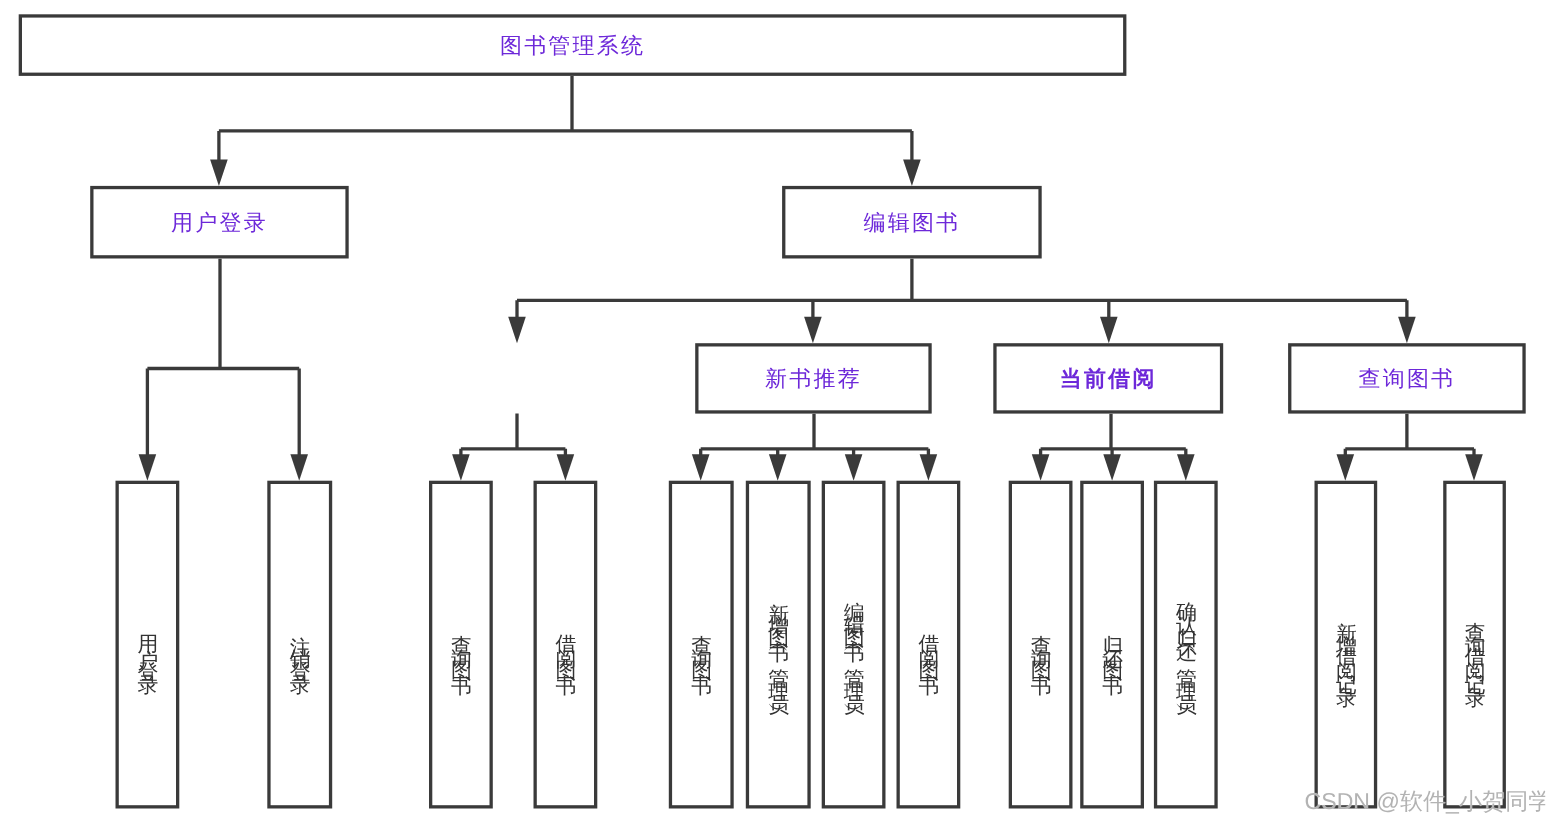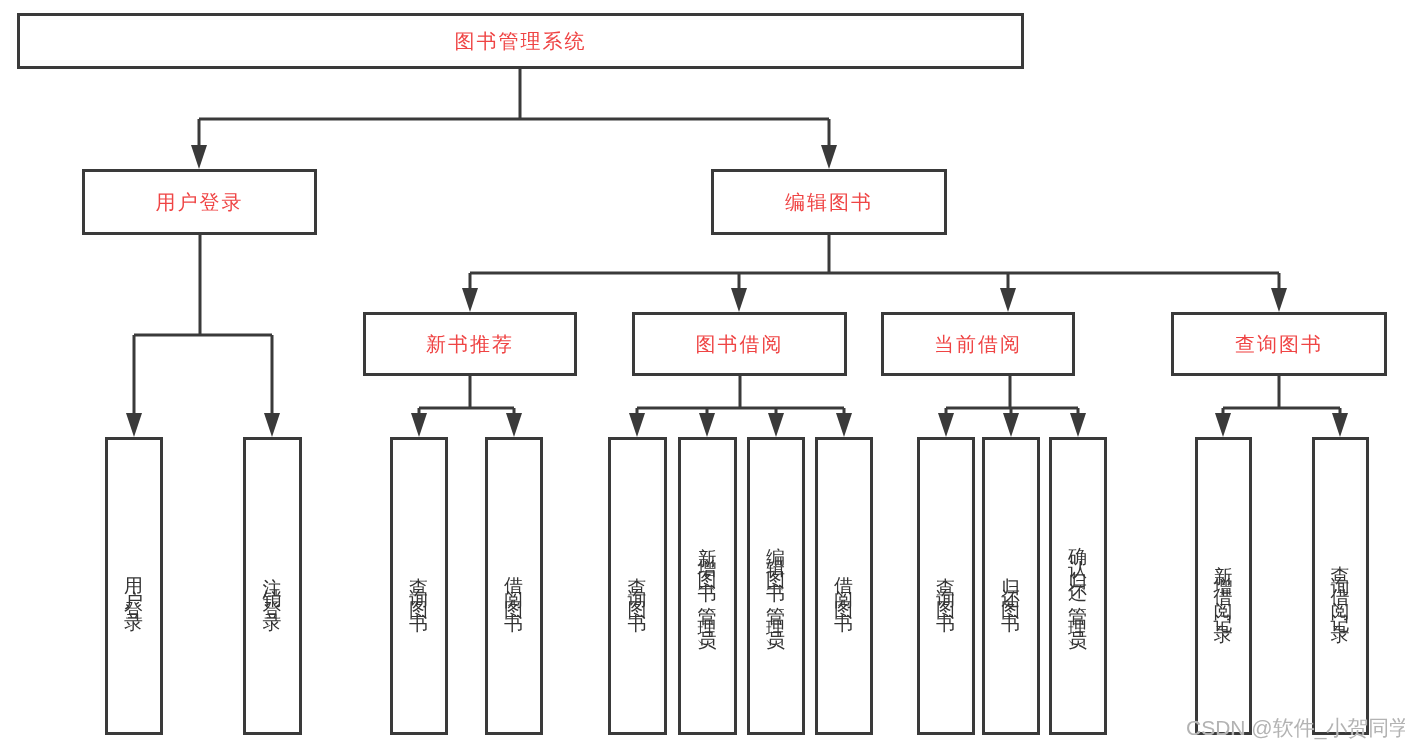--- a/index.html
+++ b/index.html
@@ -21,21 +21,21 @@
     position: absolute;
     box-sizing: border-box;
     border: 3px solid #3a3a3a;
     background: #ffffff;
     display: flex;
     align-items: center;
     justify-content: center;
     z-index: 2;
   }
   .node .lbl {
-    color: #ef4444;
+    color: #6d28d9;
     font-size: 20px;
     letter-spacing: 2px;
     white-space: nowrap;
   }
   .lvl2 { top: 169px; height: 66px; }
   .lvl3 { top: 312px; height: 64px; }
   .leaf { top: 437px; height: 298px; }
   .leaf .vlbl {
     writing-mode: vertical-rl;
     text-orientation: mixed;
@@ -104,27 +104,24 @@
     <span class="lbl">图书管理系统</span>
   </div>
 
   <div class="node lvl2" style="left:82px; width:235px;">
     <span class="lbl">用户登录</span>
   </div>
   <div class="node lvl2" style="left:711px; width:236px;">
     <span class="lbl">编辑图书</span>
   </div>
 
-  <div class="node lvl3" style="left:363px; width:214px;">
+  <div class="node lvl3" style="left:632px; width:215px;">
     <span class="lbl">新书推荐</span>
   </div>
-  <div class="node lvl3" style="left:632px; width:215px;">
-    <span class="lbl">图书借阅</span>
-  </div>
-  <div class="node lvl3" style="left:881px; width:194px;">
+  <div class="node lvl3" style="left:903px; width:209px;font-weight:bold;">
     <span class="lbl">当前借阅</span>
   </div>
   <div class="node lvl3" style="left:1171px; width:216px;">
     <span class="lbl">查询图书</span>
   </div>
 
   <div class="node leaf" style="left:105px; width:58px;">
     <span class="vlbl">用户登录</span>
   </div>
   <div class="node leaf" style="left:243px; width:59px;">

